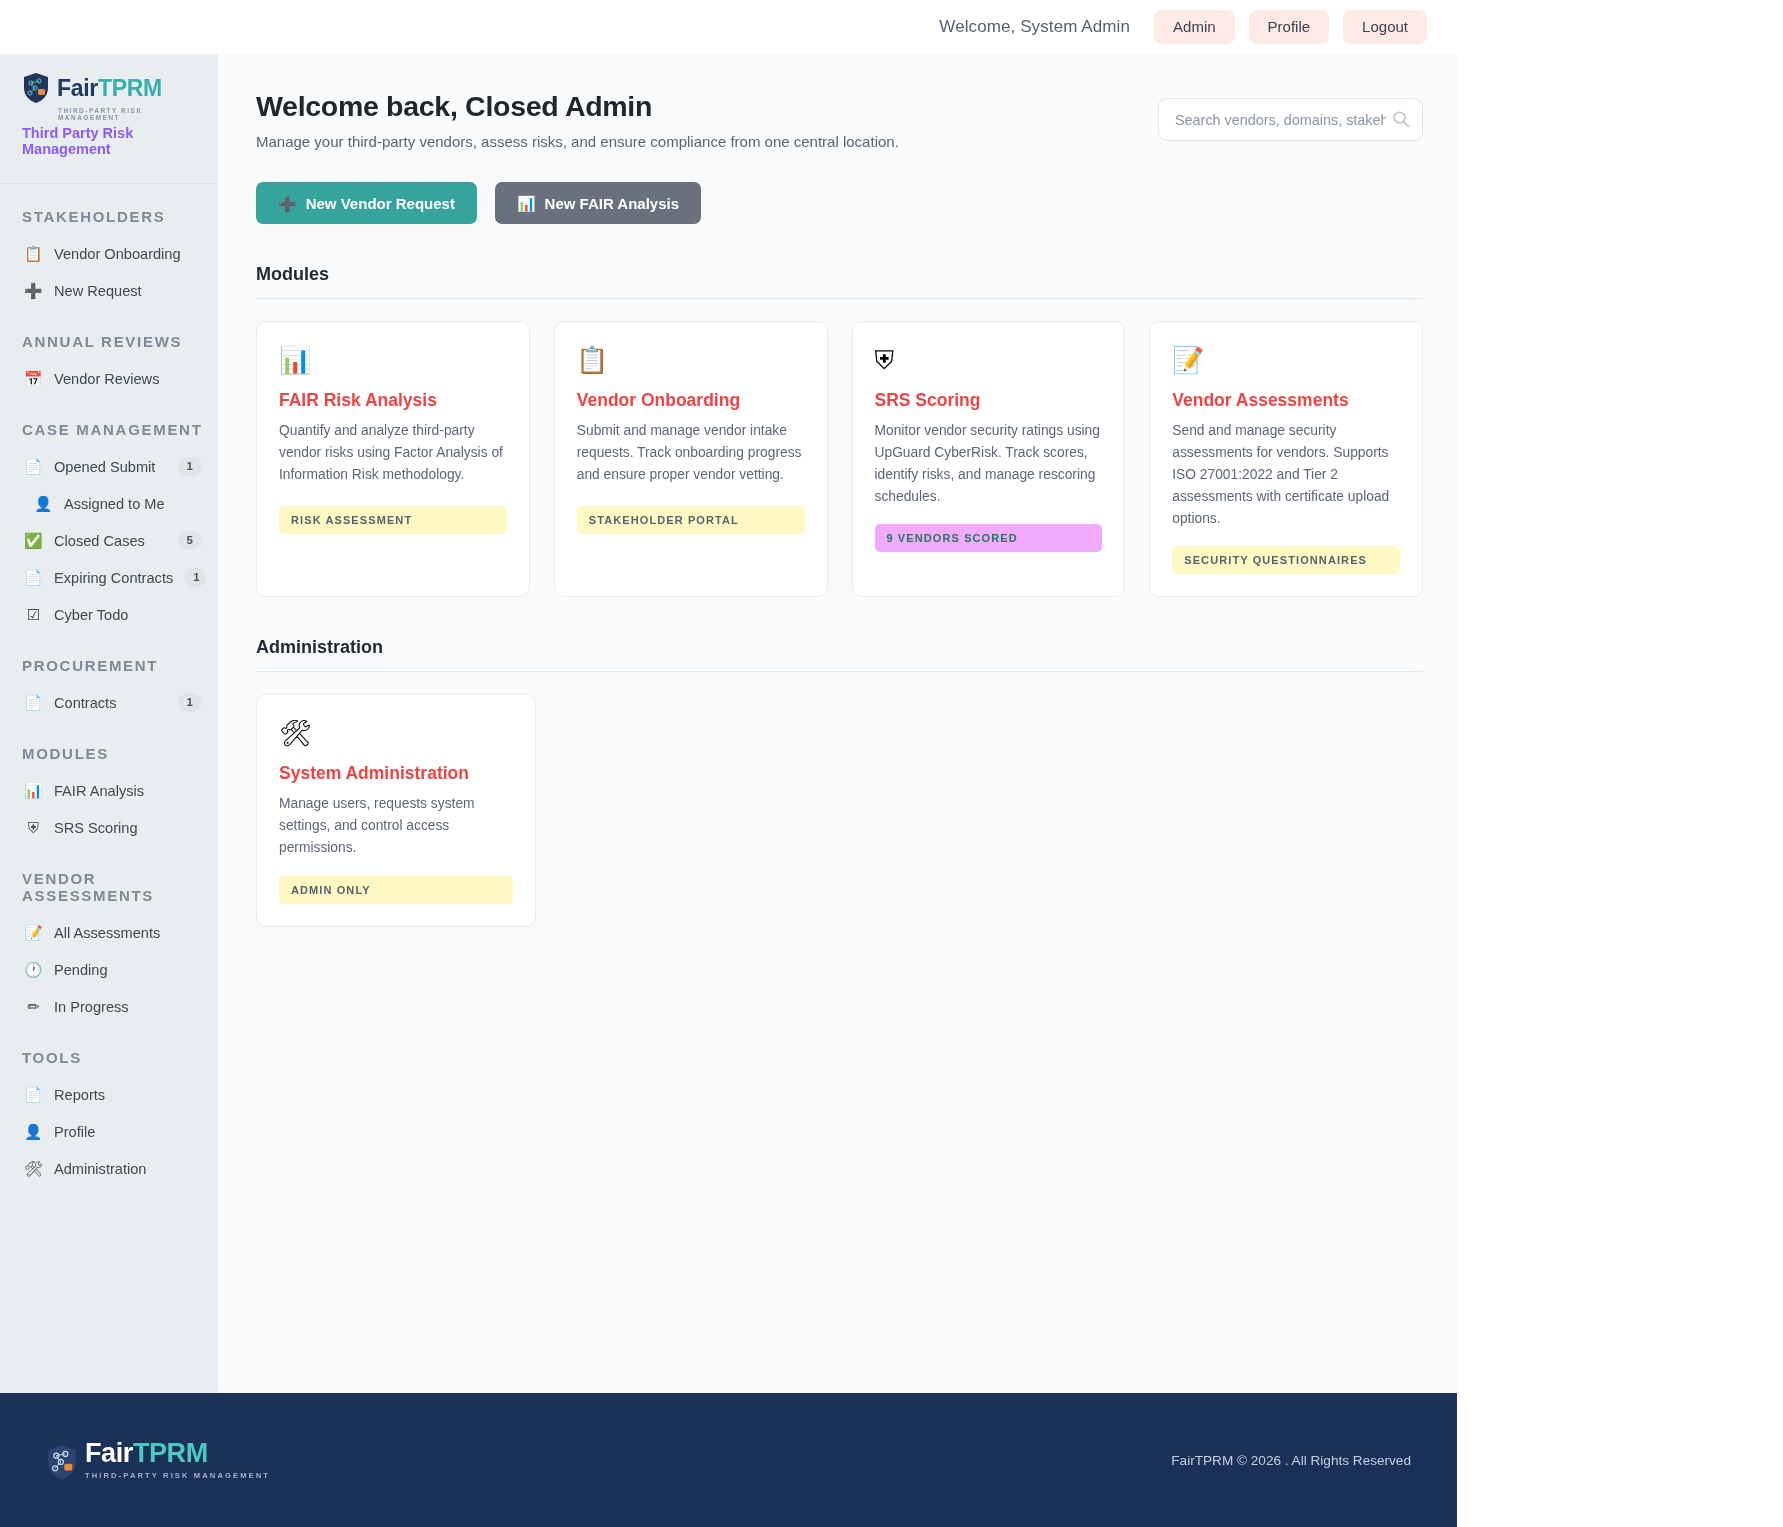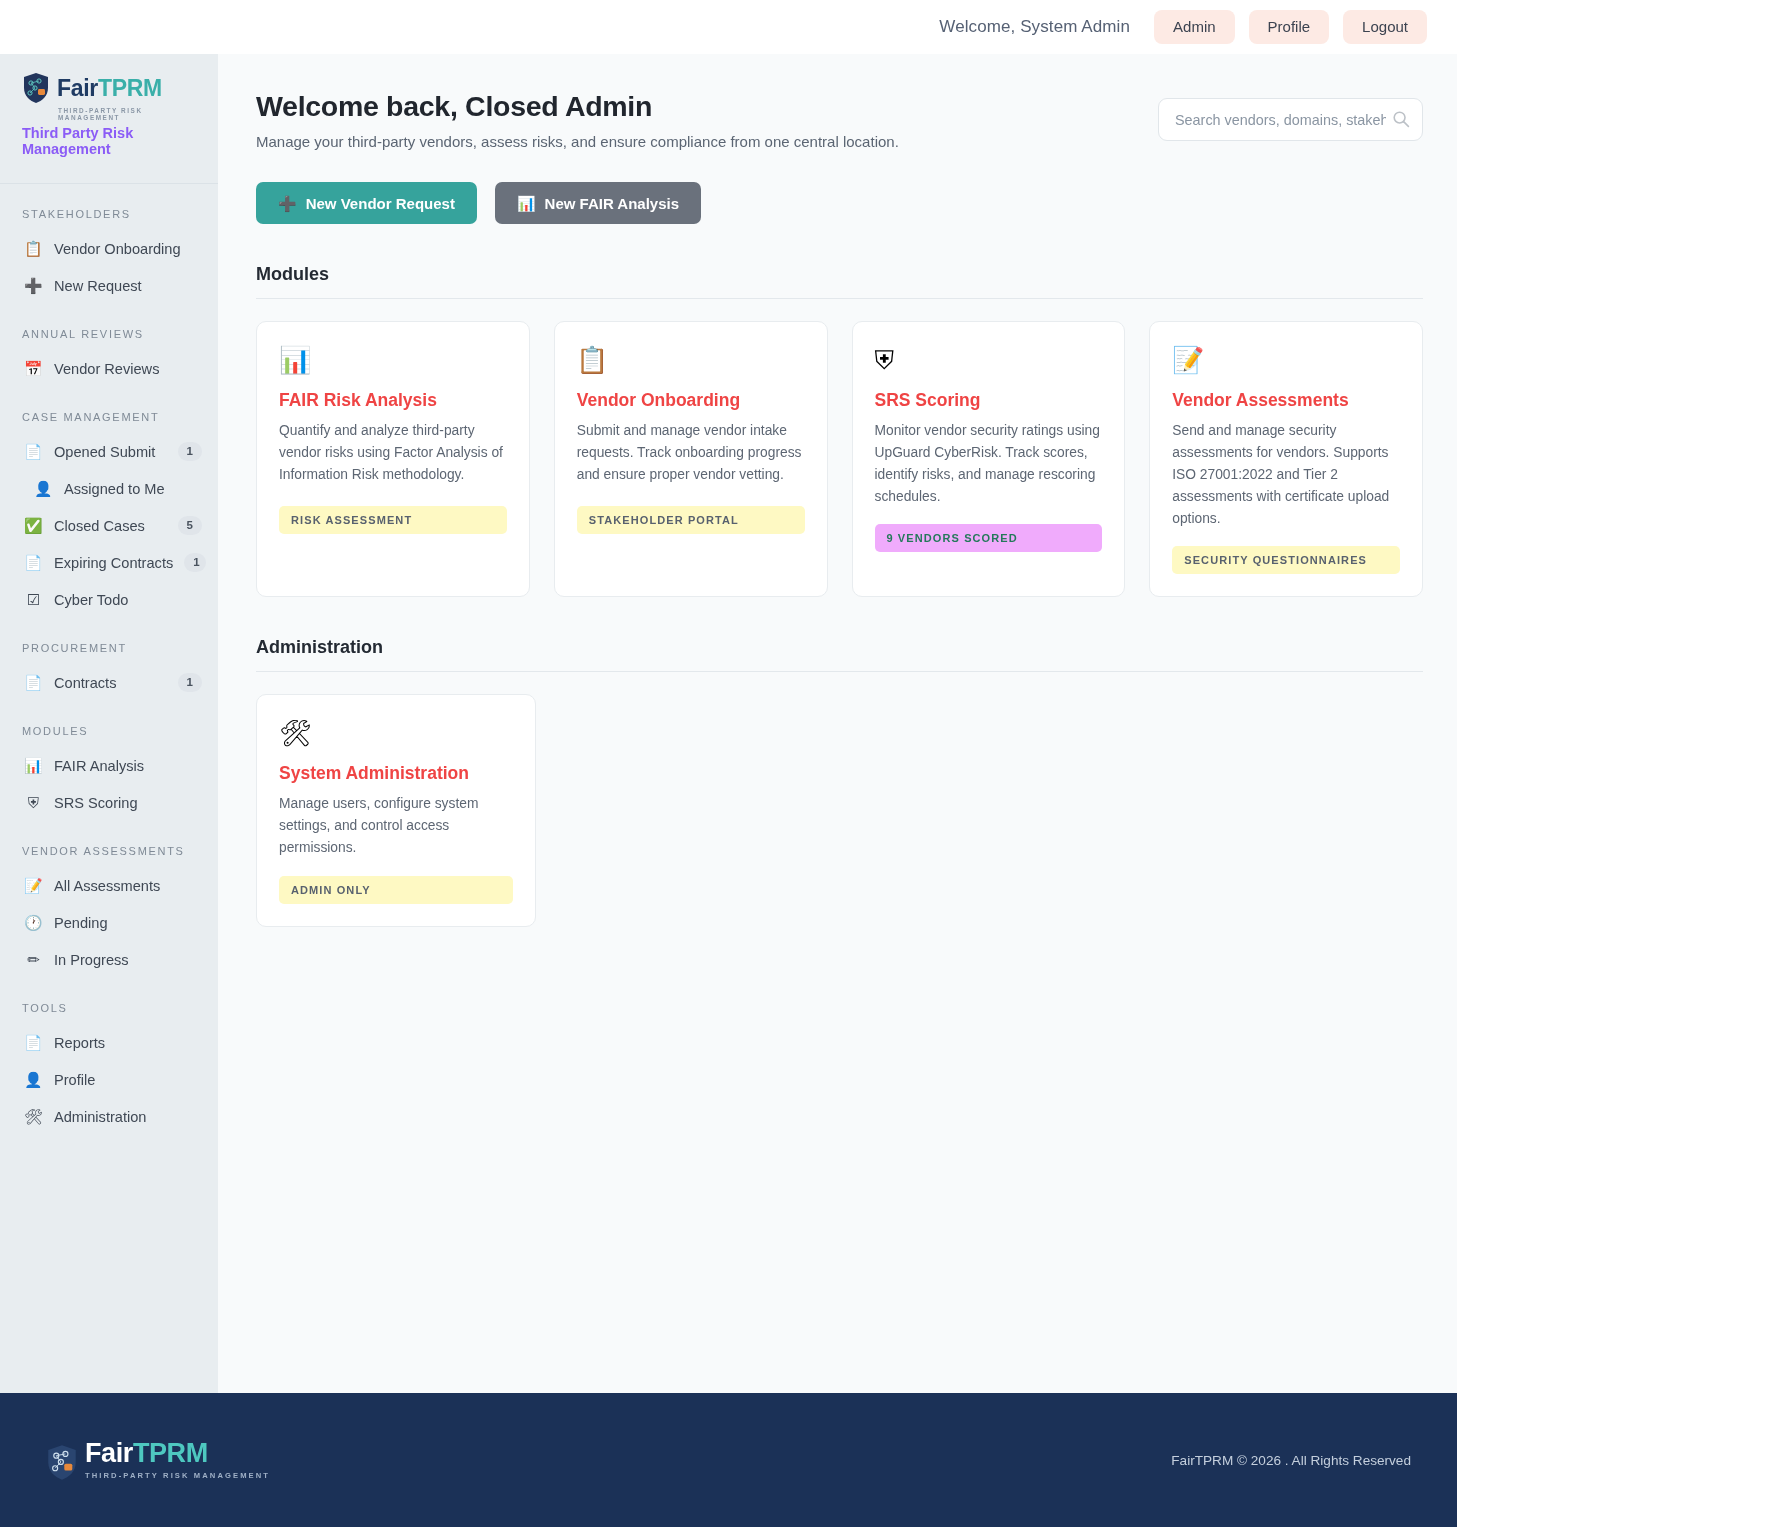--- a/index.html
+++ b/index.html
@@ -68,22 +68,22 @@
     font-size: 6.4px; color: #8a97a6; letter-spacing: 1.55px;
     margin-top: 3px; margin-left: 36px; font-weight: bold;
   }
   .brand-title {
     font-size: 14.5px; color: #8b5cf6; font-weight: bold;
     margin-top: 4px;
   }
   .divider-soft { height: 1px; background: #dbe2e7; margin: 10px 0 0 0; }
 
   .sec-label {
-    font-size: 11px; letter-spacing: 1.7px; color: #7f8a96;
-    font-weight: normal; padding: 24px 0 10px 22px; text-transform: uppercase;
+    font-size: 15px; letter-spacing: 1.7px; color: #7f8a96;
+    font-weight: bold; padding: 24px 0 10px 22px; text-transform: uppercase;
   }
   .nav-item {
     display: flex; align-items: center; gap: 11px;
     padding: 9px 16px 9px 24px;
     font-size: 14.6px; color: #3f4854;
     cursor: pointer; position: relative;
   }
   .nav-ico {
     width: 19px; height: 19px; display: flex; align-items: center;
     justify-content: center; font-size: 15px; flex: none; line-height: 1;
@@ -376,21 +376,21 @@
         </div>
 
       <div class="section-head">
         <div class="section-title">Administration</div>
         <div class="section-rule"></div>
       </div>
       <div class="cards" id="admin-cards">
           <div class="card admin">
             <span class="card-ico">🛠</span>
             <div class="card-title">System Administration</div>
-            <div class="card-desc">Manage users, configure system settings, and control access permissions.</div>
+            <div class="card-desc">Manage users, requests system settings, and control access permissions.</div>
             <div class="card-badge">ADMIN ONLY</div>
           </div>
         </div>
 
     </div>
   </div>
 
   <div class="footer">
     <div class="f-logo">
       <span class="shield">

